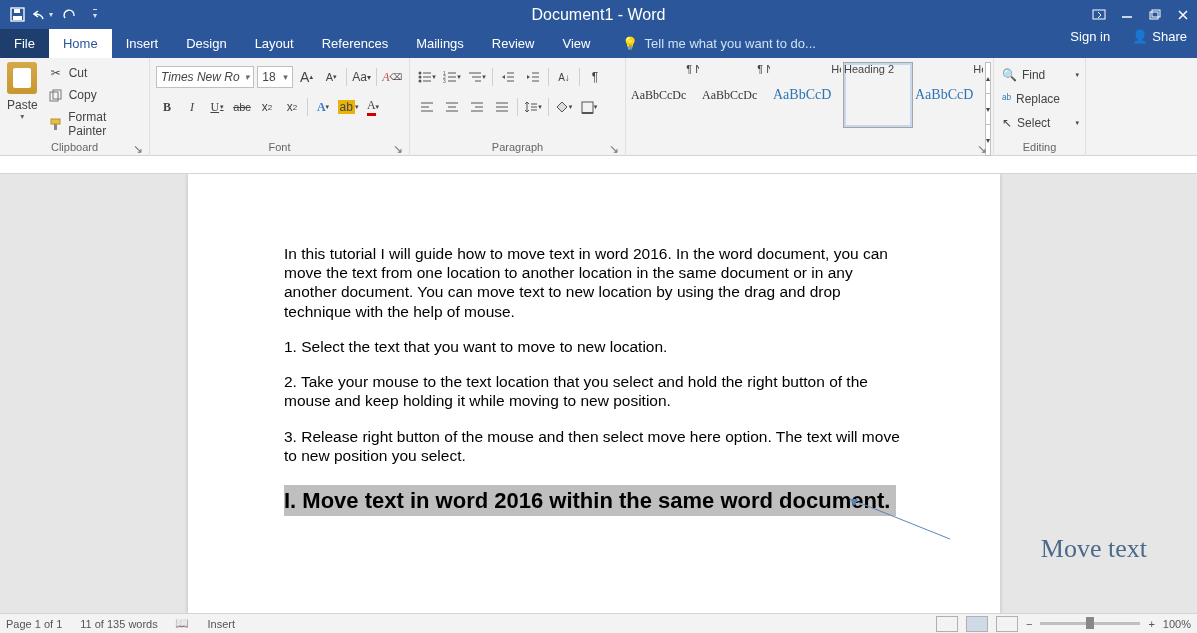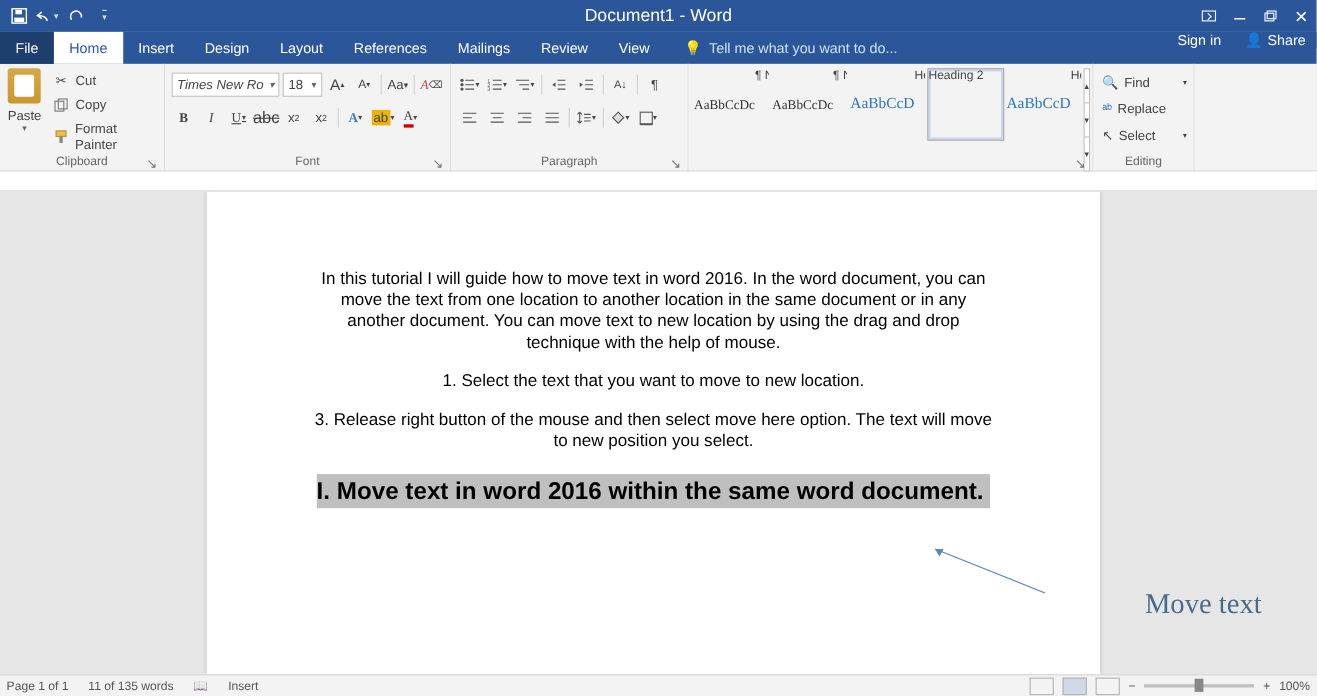--- a/index.html
+++ b/index.html
@@ -67,21 +67,21 @@
 
 .editing{width:92px;padding:6px 6px 0 8px;}
 .ed-item{display:flex;align-items:center;gap:5px;height:22px;margin-bottom:2px;cursor:pointer;font-size:12px;}
 
 
 .ruler{height:18px;background:#fff;border-bottom:1px solid #d4d4d4;}
 
 
 .docarea{position:relative;height:442px;background:#e6e6e6;overflow:hidden;}
 .page{position:absolute;left:188px;top:0;width:812px;height:440px;background:#fff;box-shadow:0 0 4px rgba(0,0,0,.2);padding:70px 96px 0 96px;font-family:"Times New Roman",serif;font-size:15.5px;color:#000;line-height:1.24;}
-.page p{margin-bottom:16px;text-align:center;}
+.page p{margin-bottom:16px;}
 .hdg{font-size:22px;font-weight:bold;margin-top:20px;}
 .hl{background:#bfbfbf;display:inline-block;padding:2px 6px 2px 0;}
 .anno{position:absolute;right:50px;top:360px;font-family:"Segoe UI";font-size:26px;color:#4a6a8a;pointer-events:none;}
 
 
 .status{position:absolute;bottom:0;left:0;right:0;height:20px;background:#f3f3f3;border-top:1px solid #d4d4d4;display:flex;align-items:center;font-size:11px;color:#555;padding:0 6px;}
 .status .sp{margin-right:18px;}
 .status .right{margin-left:auto;display:flex;align-items:center;gap:8px;}
 .view-btn{width:22px;height:16px;border:1px solid #b0b0b0;cursor:pointer;}
 .view-btn.active{background:#d0d9e8;}
@@ -227,21 +227,21 @@
       <div class="sep"></div>
       <div class="ico-btn">
           <span style="font-family:serif;font-style:italic;color:#c44">A</span>
           <span style="font-size:9px">⌫</span>
         </div>
     </div>
     <div class="font-row row2">
       <div class="ico-btn" style="font-weight:bold;font-family:serif">B</div>
       <div class="ico-btn" style="font-style:italic;font-family:serif">I</div>
       <div class="ico-btn" style="text-decoration:underline;font-family:serif">U<span style="font-size:7px;margin-left:1px">▾</span></div>
-      <div class="ico-btn" style="text-decoration:line-through;font-size:15px">abc</div>
+      <div class="ico-btn" style="text-decoration:line-through;font-size:11px">abc</div>
       <div class="ico-btn">x<sub style="font-size:8px">2</sub></div>
       <div class="ico-btn">x<sup style="font-size:8px">2</sup></div>
       <div class="sep"></div>
       <div class="ico-btn">
           <span style="color:#3a7bd5;font-weight:bold;font-family:serif">A</span>
           <span style="font-size:7px">▾</span>
         </div>
       <div class="ico-btn">
           <span style="background:#eab308;padding:0 2px">ab</span>
           <span style="font-size:7px">▾</span>
@@ -417,20 +417,21 @@
     <div class="group-label">Editing</div>
   </div>
 </div>
 
 <div class="ruler"></div>
 
 <div class="docarea">
   <div class="page">
     <p>In this tutorial I will guide how to move text in word 2016. In the word document, you can move the text from one location to another location in the same document or in any another document. You can move text to new location by using the drag and drop technique with the help of mouse.</p>
     <p>1. Select the text that you want to move to new location.</p>
+    <p>2. Take your mouse to the text location that you select and hold the right button of the mouse and keep holding it while moving to new position.</p>
     <p>3. Release right button of the mouse and then select move here option. The text will move to new position you select.</p>
     <p class="hdg"><span class="hl">I. Move text in word 2016 within the same word document.</span></p>
   </div>
   <svg style="position:absolute;left:840px;top:320px;pointer-events:none" width="120" height="50">
       <line x1="110" y1="45" x2="10" y2="5" stroke="#5b87b5" stroke-width="1"></line>
       <path d="M10 5 L18 5 L14 12 Z" fill="#5b87b5"></path>
     </svg>
   <div class="anno">Move text</div>
 </div>
 

